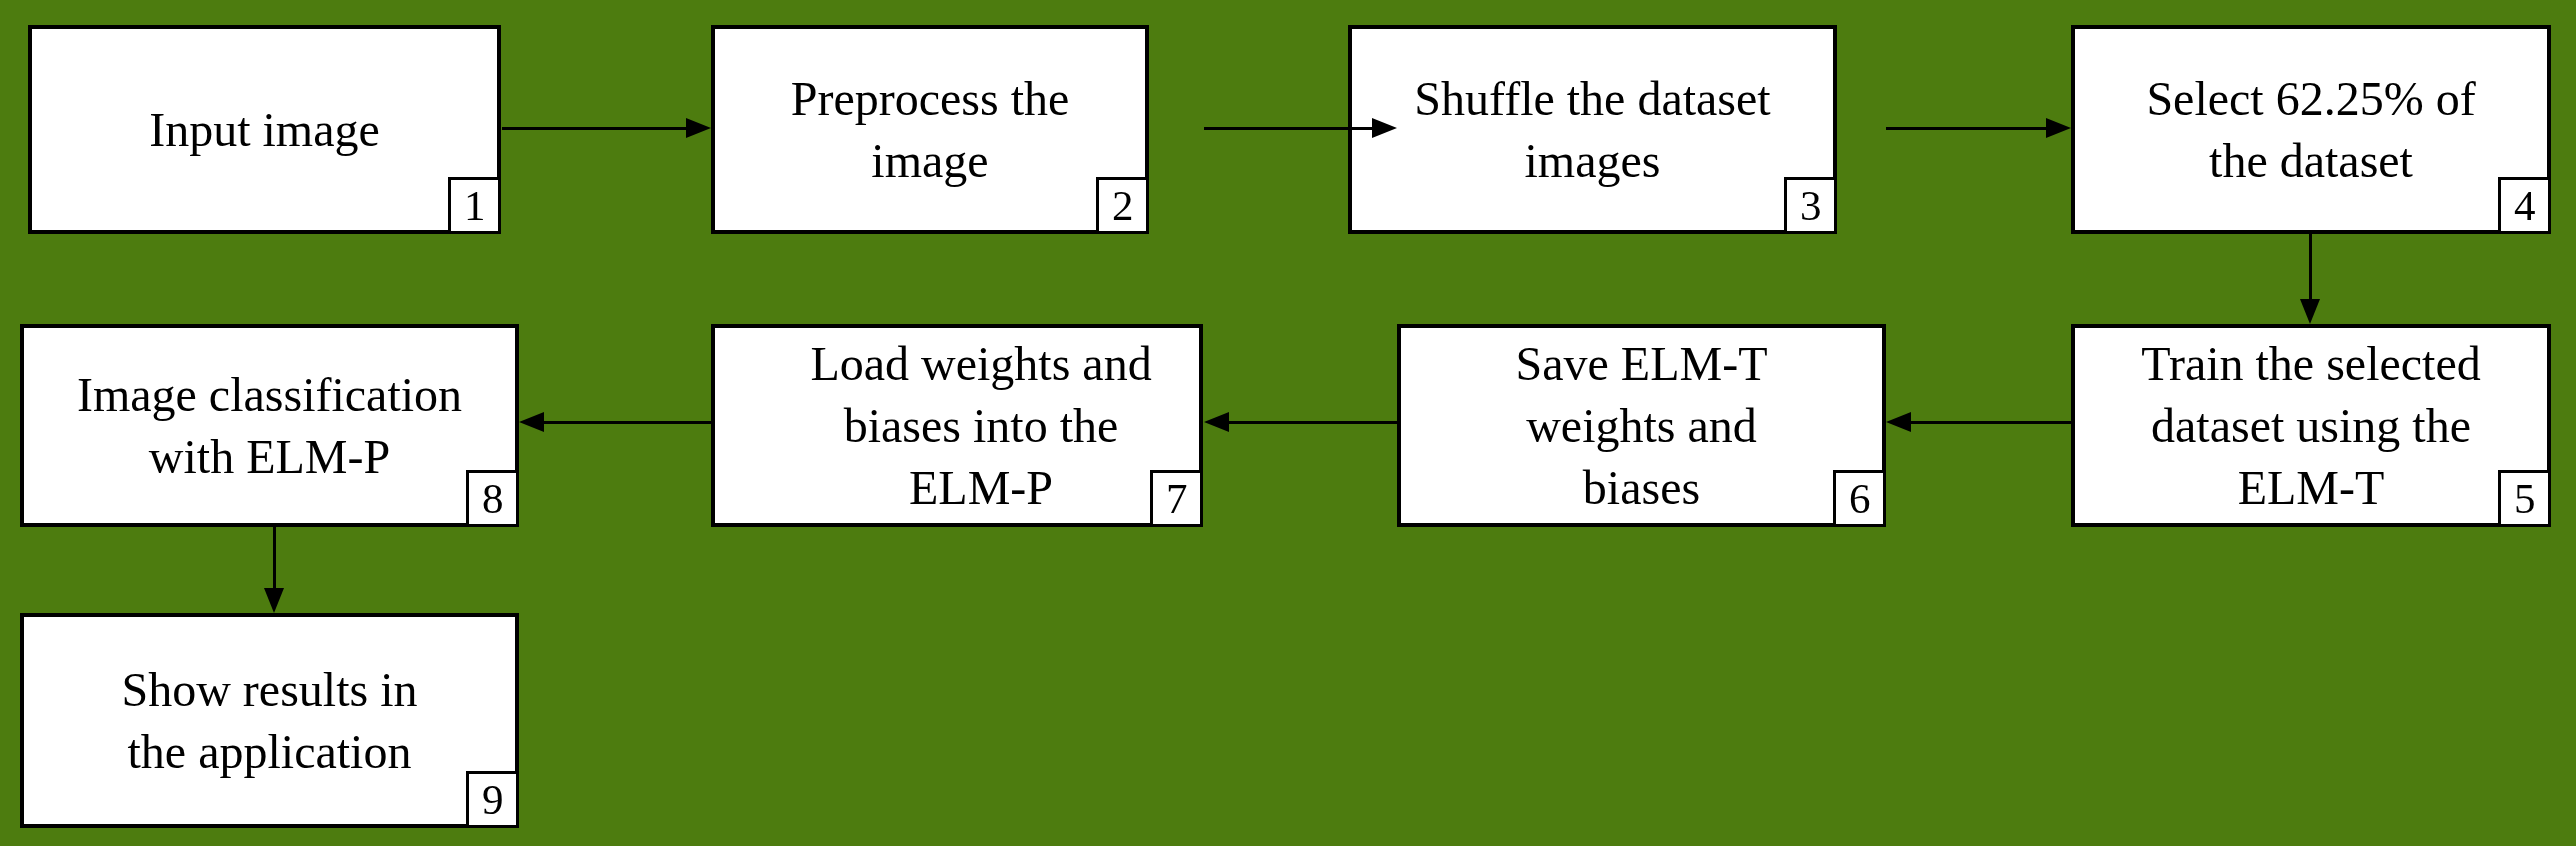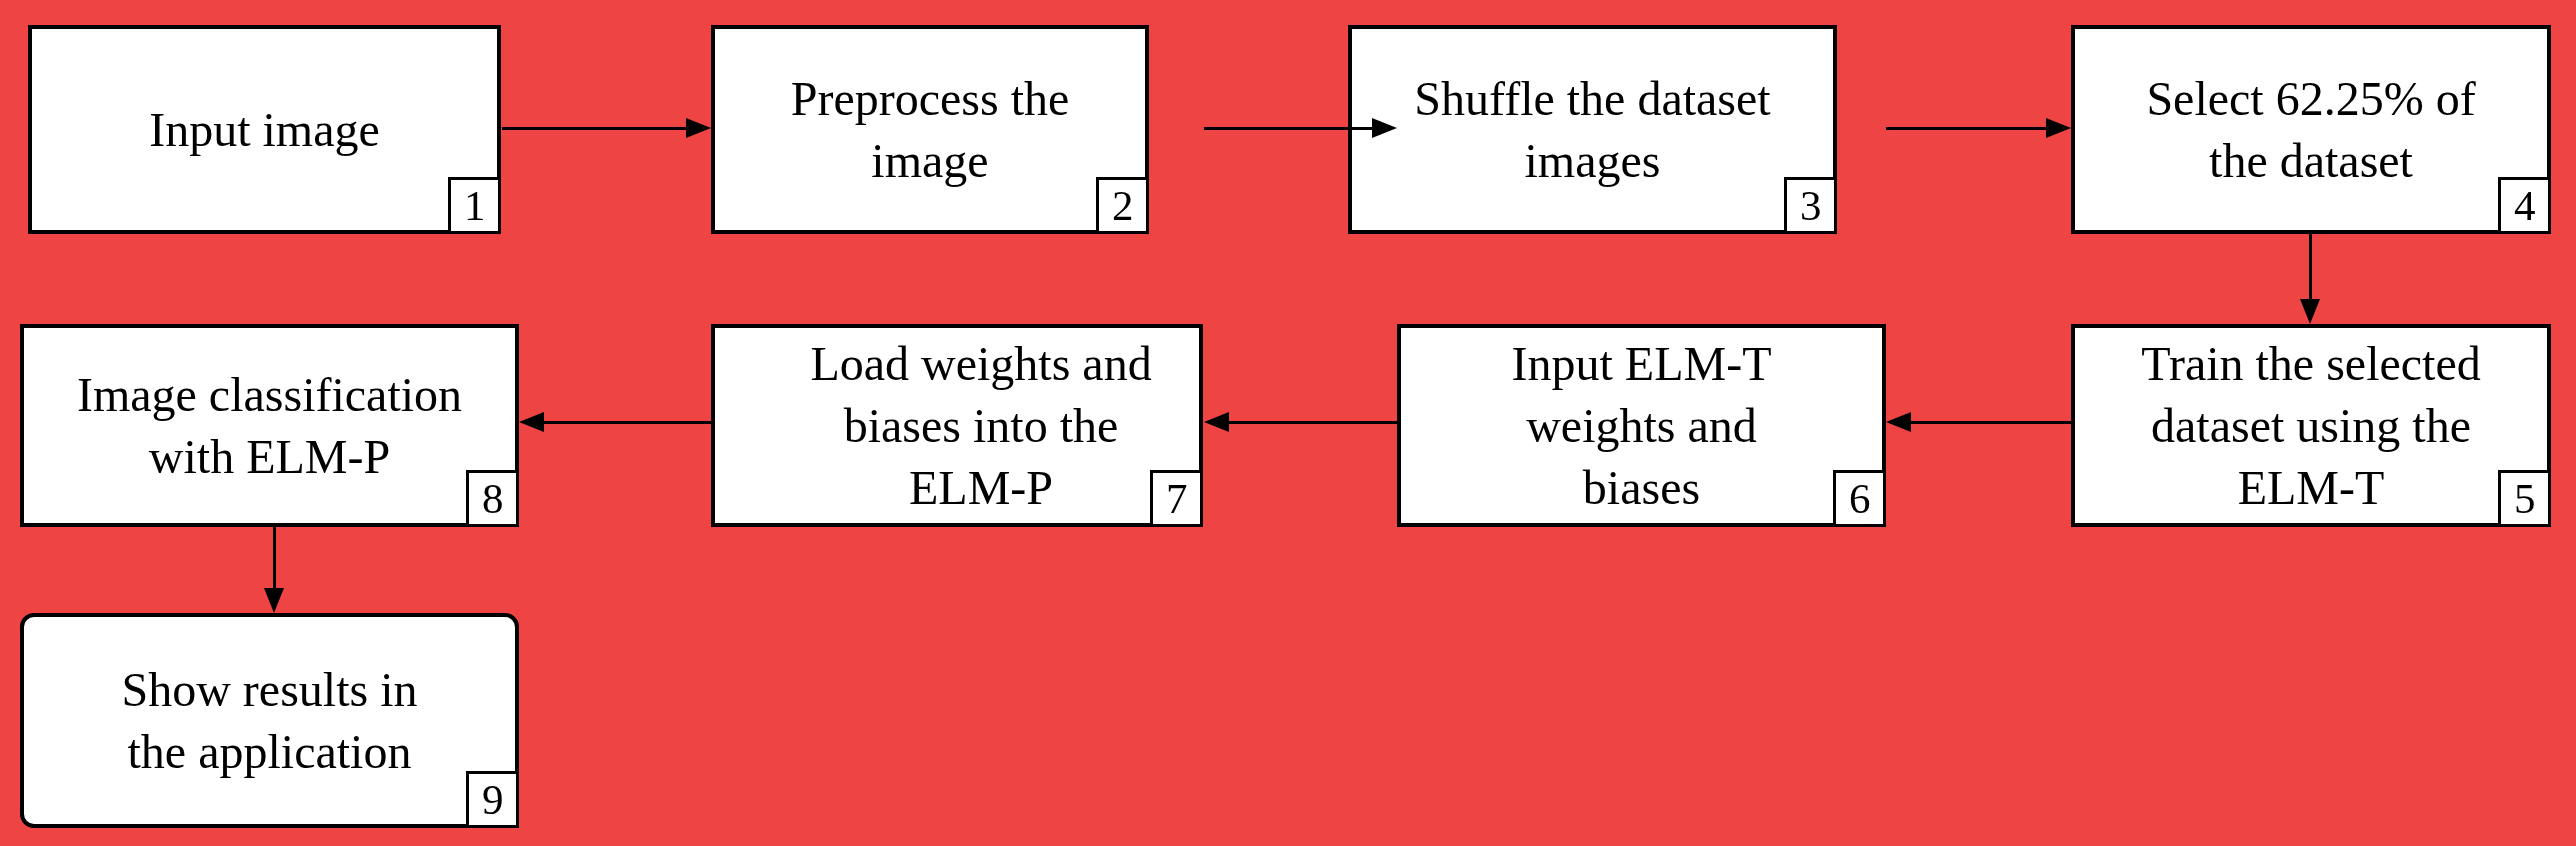--- a/index.html
+++ b/index.html
@@ -4,21 +4,21 @@
 <style>
   html, body {
     margin: 0;
     padding: 0;
     background: #ffffff;
   }
   #stage {
     position: relative;
     width: 2576px;
     height: 847px;
-    background: #ef4444;
+    background: #4d7c0f;
     font-family: "Liberation Serif", "DejaVu Serif", serif;
     color: #000000;
     overflow: hidden;
   }
   .node {
     position: absolute;
     box-sizing: border-box;
     border: 4.2px solid #000000;
     background: #ffffff;
     display: flex;
@@ -120,21 +120,21 @@
   <div class="node" style="left:2071px; top:324px; width:480px; height:203px;">
     <div class="label">Train the selected
 dataset using the
 ELM-T</div>
     <div class="badge">
         <span>5</span>
       </div>
   </div>
 
   <div class="node" style="left:1397px; top:324px; width:489px; height:203px;">
-    <div class="label">Input ELM-T
+    <div class="label">Save ELM-T
 weights and
 biases</div>
     <div class="badge">
         <span>6</span>
       </div>
   </div>
 
   <div class="node" style="left:711px; top:324px; width:492px; height:203px;padding-left:48px;">
     <div class="label">Load weights and
 biases into the
@@ -145,21 +145,21 @@
   </div>
 
   <div class="node" style="left:20px; top:324px; width:499px; height:203px;">
     <div class="label">Image classification
 with ELM-P</div>
     <div class="badge">
         <span>8</span>
       </div>
   </div>
 
-  <div class="node" style="left:20px; top:613px; width:499px; height:215px;border-radius:14px;">
+  <div class="node" style="left:20px; top:613px; width:499px; height:215px;">
     <div class="label">Show results in
 the application</div>
     <div class="badge">
         <span>9</span>
       </div>
   </div>
 
   <div class="hline" style="left:502px; top:127px; width:186px;"></div>
   <div class="head-right" style="left:686px; top:118px;"></div>
 

